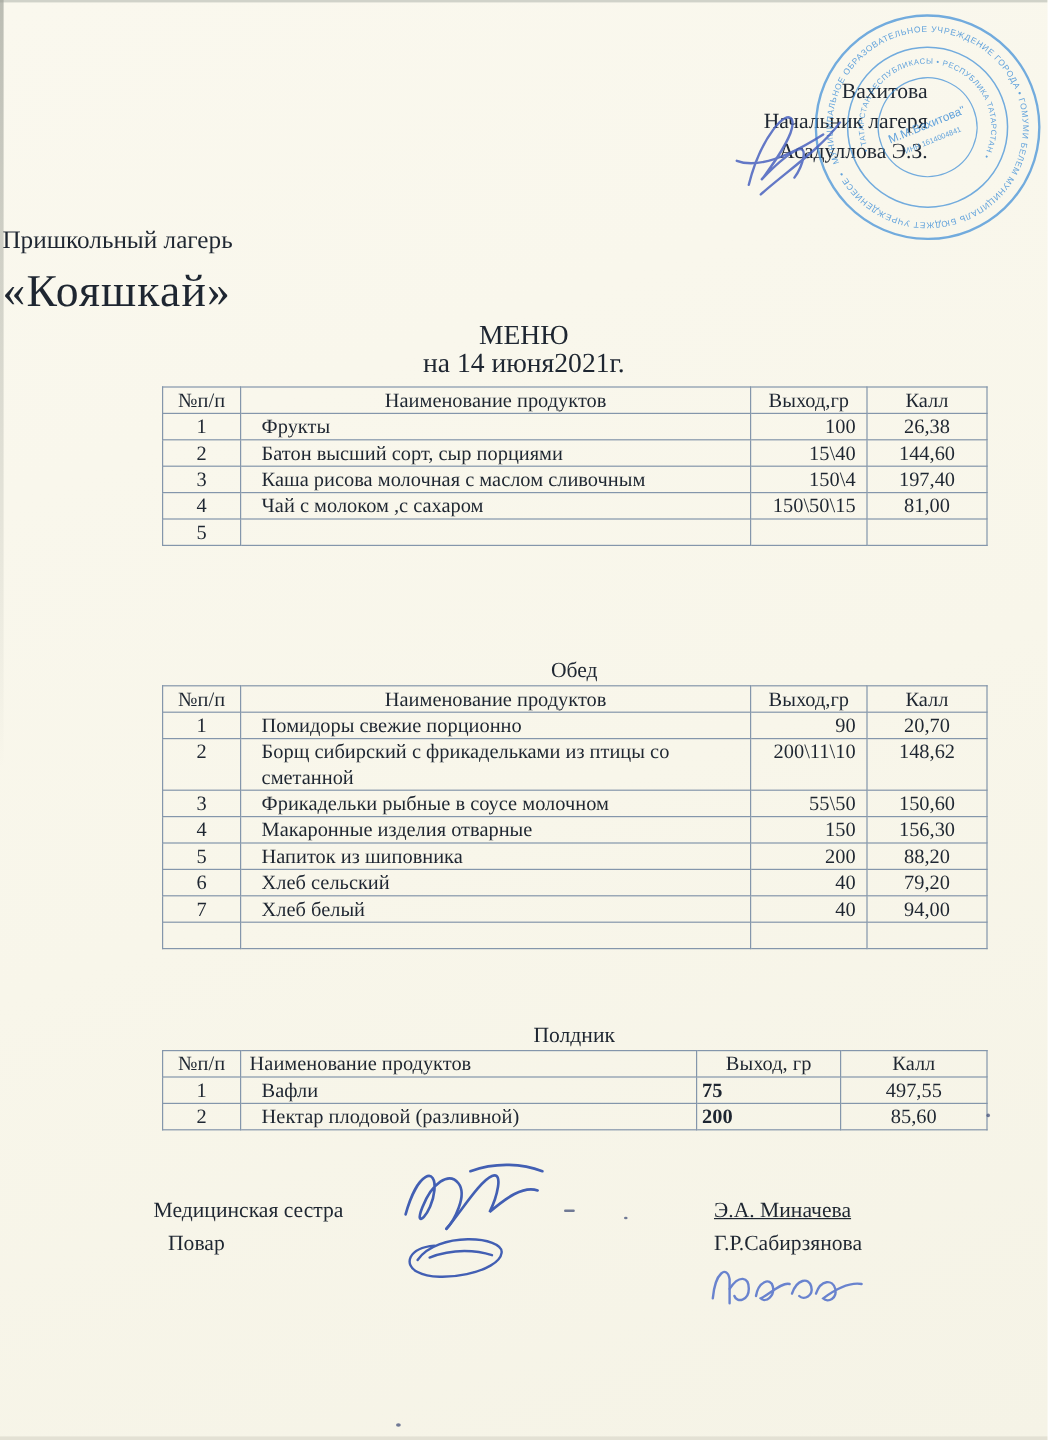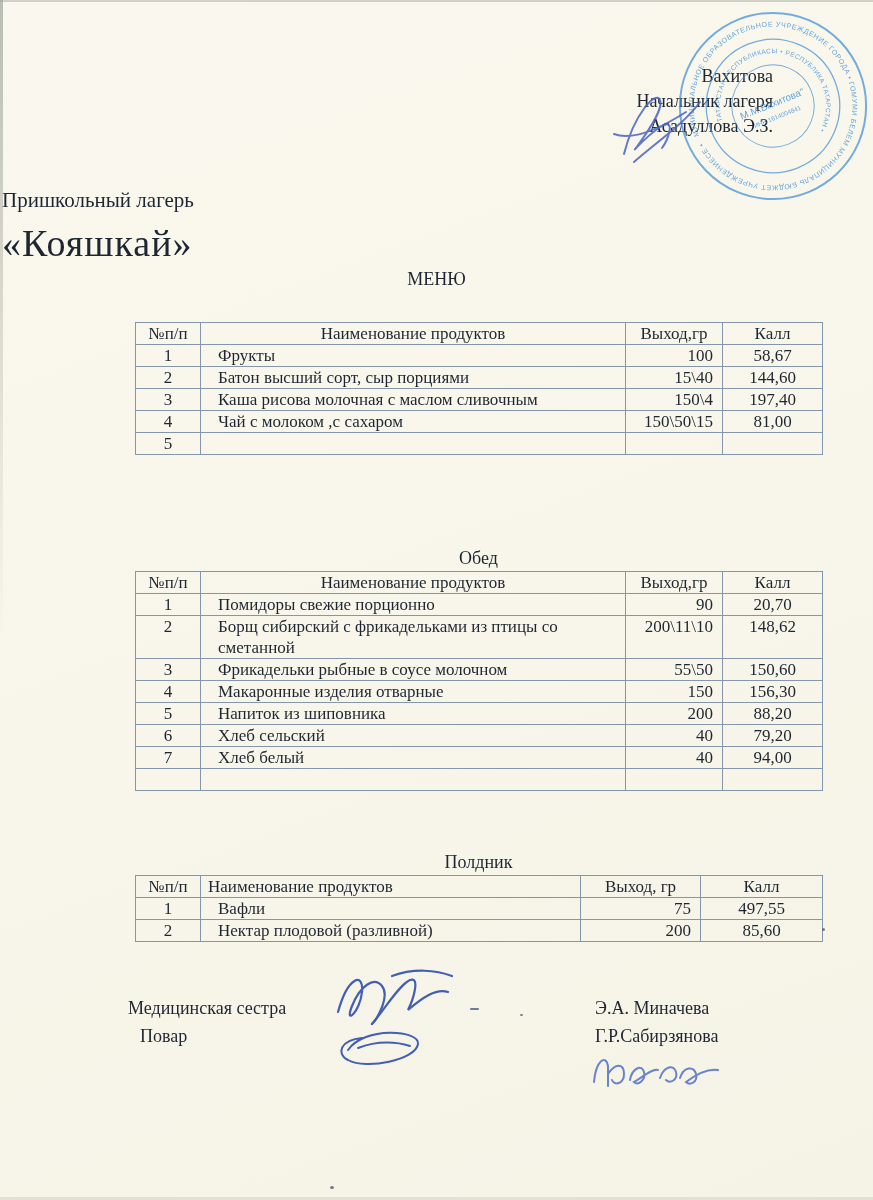--- a/index.html
+++ b/index.html
@@ -26,44 +26,44 @@
   .stamp text { font-family:"Liberation Sans", sans-serif; }
 
   .sig { position:absolute; z-index:4; }
   .sig svg { overflow:visible; }
 
   
   .title-block { position:absolute; top:188px; left:2px; width:100%; text-align:left; }
   .title-org  { font-size:21px; }
   .title-camp { font-size:38px; margin-top:8px; letter-spacing:1px; }
   .menu-block { position:absolute; top:268px; left:0; width:100%; text-align:center;
-    font-size:18px; line-height:23px; }
+    font-size:23px; line-height:23px; }
 
   
   .menu-section { position:absolute; left:135px; width:687px; }
   .section-breakfast { top:322px; }
   .section-lunch     { top:548px; }
   .section-snack     { top:852px; }
   .section-title { text-align:center; font-size:18px; margin-bottom:2px; }
   table { border-collapse:collapse; width:687px; font-size:17px; table-layout:fixed; }
   th, td { border:1px solid #8496ab; font-weight:normal; vertical-align:top;
     height:22px; padding:0 4px; line-height:21px; }
   th { text-align:center; }
   td.c-num { text-align:center; }
   td.c-name { text-align:left; padding-left:17px; }
   td.c-out  { text-align:right; padding-right:9px; }
   td.c-cal  { text-align:center; }
-  .section-snack td.c-out { text-align:right; }
+  .section-snack td.c-out { text-align:left;font-weight:bold; }
   .section-snack th.h-name { text-align:left; padding-left:7px; }
 
   
   .footer-text { position:absolute; font-size:18px; z-index:2; }
   .f-role1 { left:128px; top:998px; }
   .f-role2 { left:140px; top:1026px; }
-  .f-name1 { left:595px; top:998px; }
+  .f-name1 { left:595px; top:998px;text-decoration:underline; }
   .f-name2 { left:595px; top:1026px; }
 
   .speck { position:absolute; background:#43507a; border-radius:50%; opacity:.75; }
 </style>
 </head>
 <body>
 
 <div class="scan-top"></div>
 <div class="scan-left"></div>
 <div class="scan-bottom"></div>
@@ -103,20 +103,21 @@
     </g>
   </svg>
 </div>
 
 <div class="title-block">
   <div class="title-org">Пришкольный лагерь</div>
   <div class="title-camp">«Кояшкай»</div>
 </div>
 <div class="menu-block">
   <div>МЕНЮ</div>
+  <div>на 14 июня2021г.</div>
 </div>
 
 <div class="menu-section section-breakfast">
   <table>
     <colgroup>
         <col style="width:65px">
         <col style="width:425px">
         <col style="width:97px">
         <col style="width:100px">
       </colgroup>
@@ -126,21 +127,21 @@
         <th>Наименование продуктов</th>
         <th>Выход,гр</th>
         <th>Калл</th>
       </tr>
     </thead>
     <tbody>
       <tr>
         <td class="c-num">1</td>
         <td class="c-name">Фрукты</td>
         <td class="c-out">100</td>
-        <td class="c-cal">58,67</td>
+        <td class="c-cal">26,38</td>
       </tr>
       <tr>
         <td class="c-num">2</td>
         <td class="c-name">Батон высший сорт, сыр  порциями</td>
         <td class="c-out">15\40</td>
         <td class="c-cal">144,60</td>
       </tr>
       <tr>
         <td class="c-num">3</td>
         <td class="c-name">Каша рисова   молочная с маслом сливочным</td>

